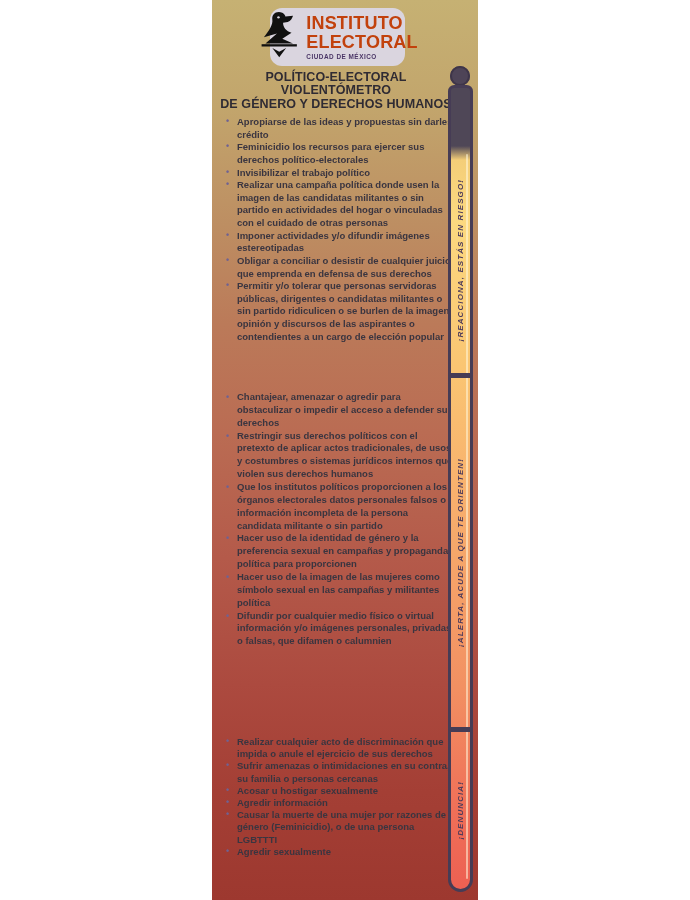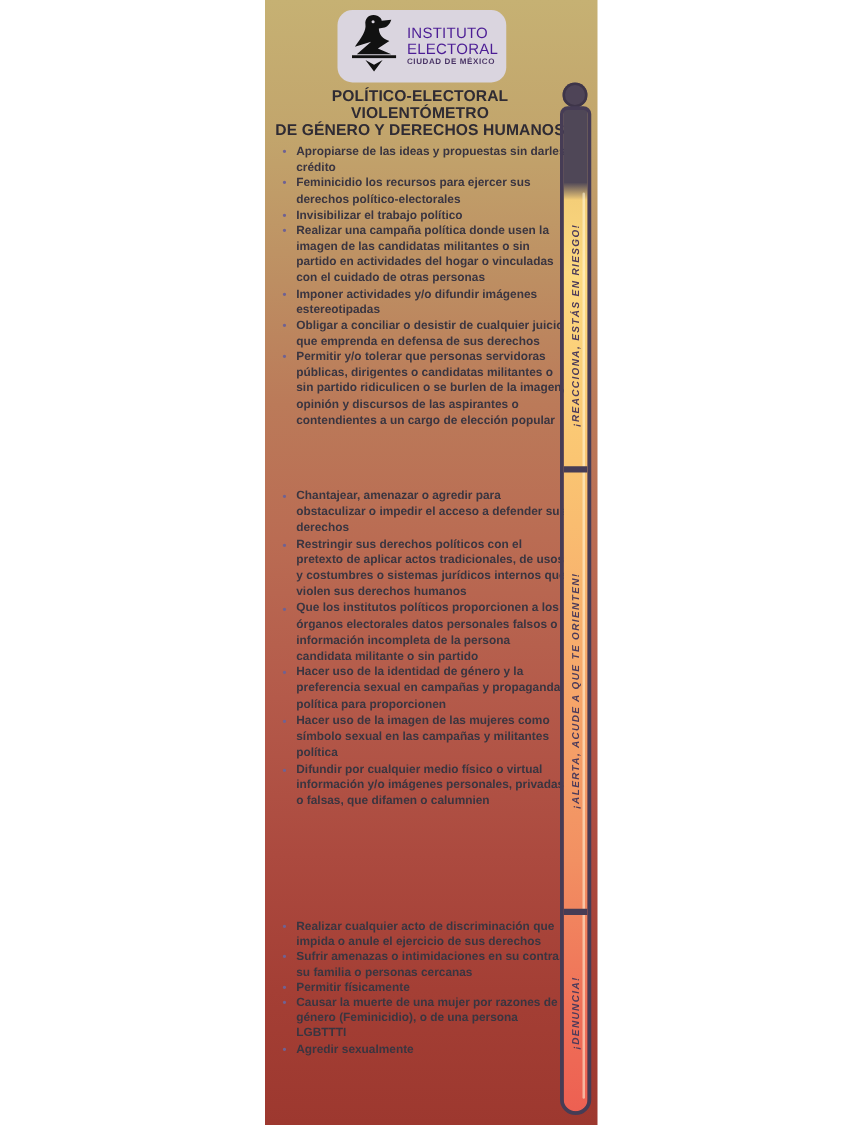--- a/index.html
+++ b/index.html
@@ -14,21 +14,21 @@
       #B45A4A 62%, #AC4A3F 76%, #A43F35 88%, #9D382F 100%);
   }
   .logo-badge{
     position:absolute;left:58px;top:8px;width:135px;height:58px;
     background:#DAD5DF;border-radius:12px;
     display:flex;align-items:center;justify-content:center;gap:3px;
   }
   .logo-badge svg{flex:0 0 auto;}
   .logo-text{line-height:1;}
   .logo-line1,.logo-line2{
-    font-size:12px;font-weight:400;color:#4c1d95;letter-spacing:0.2px;line-height:1.05;
+    font-size:18px;font-weight:700;color:#c2410c;letter-spacing:0.2px;line-height:1.05;
   }
   .logo-line3{font-size:6.4px;font-weight:700;color:#4A3566;letter-spacing:0.5px;margin-top:2px;}
   .page-title{
     position:absolute;left:0;top:71px;width:248px;text-align:center;
     color:#2F2B33;font-weight:800;font-size:12.5px;line-height:1.06;letter-spacing:0.1px;
   }
   ul.vlist{
     list-style:none;margin:0;padding:0;position:absolute;left:12px;width:230px;
     color:#3A3540;font-weight:700;font-size:9.5px;
   }
@@ -116,21 +116,22 @@
     <li>Restringir sus derechos políticos con el pretexto de aplicar actos tradicionales, de usos y costumbres o sistemas jurídicos internos que violen sus derechos humanos</li>
     <li>Que los institutos políticos proporcionen a los órganos electorales datos personales falsos o información incompleta de la persona candidata militante o sin partido</li>
     <li>Hacer uso de la identidad de género y la preferencia sexual en campañas y propaganda política para proporcionen</li>
     <li>Hacer uso de la imagen de las mujeres como símbolo sexual en las campañas y militantes política</li>
     <li>Difundir por cualquier medio físico o virtual información y/o imágenes personales, privadas o falsas, que difamen o calumnien</li>
   </ul>
 
   <ul class="vlist vlist-3">
     <li>Realizar cualquier acto de discriminación que impida o anule el ejercicio de sus derechos</li>
     <li>Sufrir amenazas o intimidaciones en su contra, su familia o personas cercanas</li>
-    <li>Permitir físicamente</li>
+    <li>Acosar u hostigar sexualmente</li>
+    <li>Agredir información</li>
     <li>Causar la muerte de una mujer por razones de género (Feminicidio), o de una persona LGBTTTI</li>
     <li>Agredir sexualmente</li>
   </ul>
 
   <div class="therm-bulb"></div>
 
   <div class="therm-tube">
     <div class="therm-shine"></div>
     <div class="therm-divider d1"></div>
     <div class="therm-divider d2"></div>

